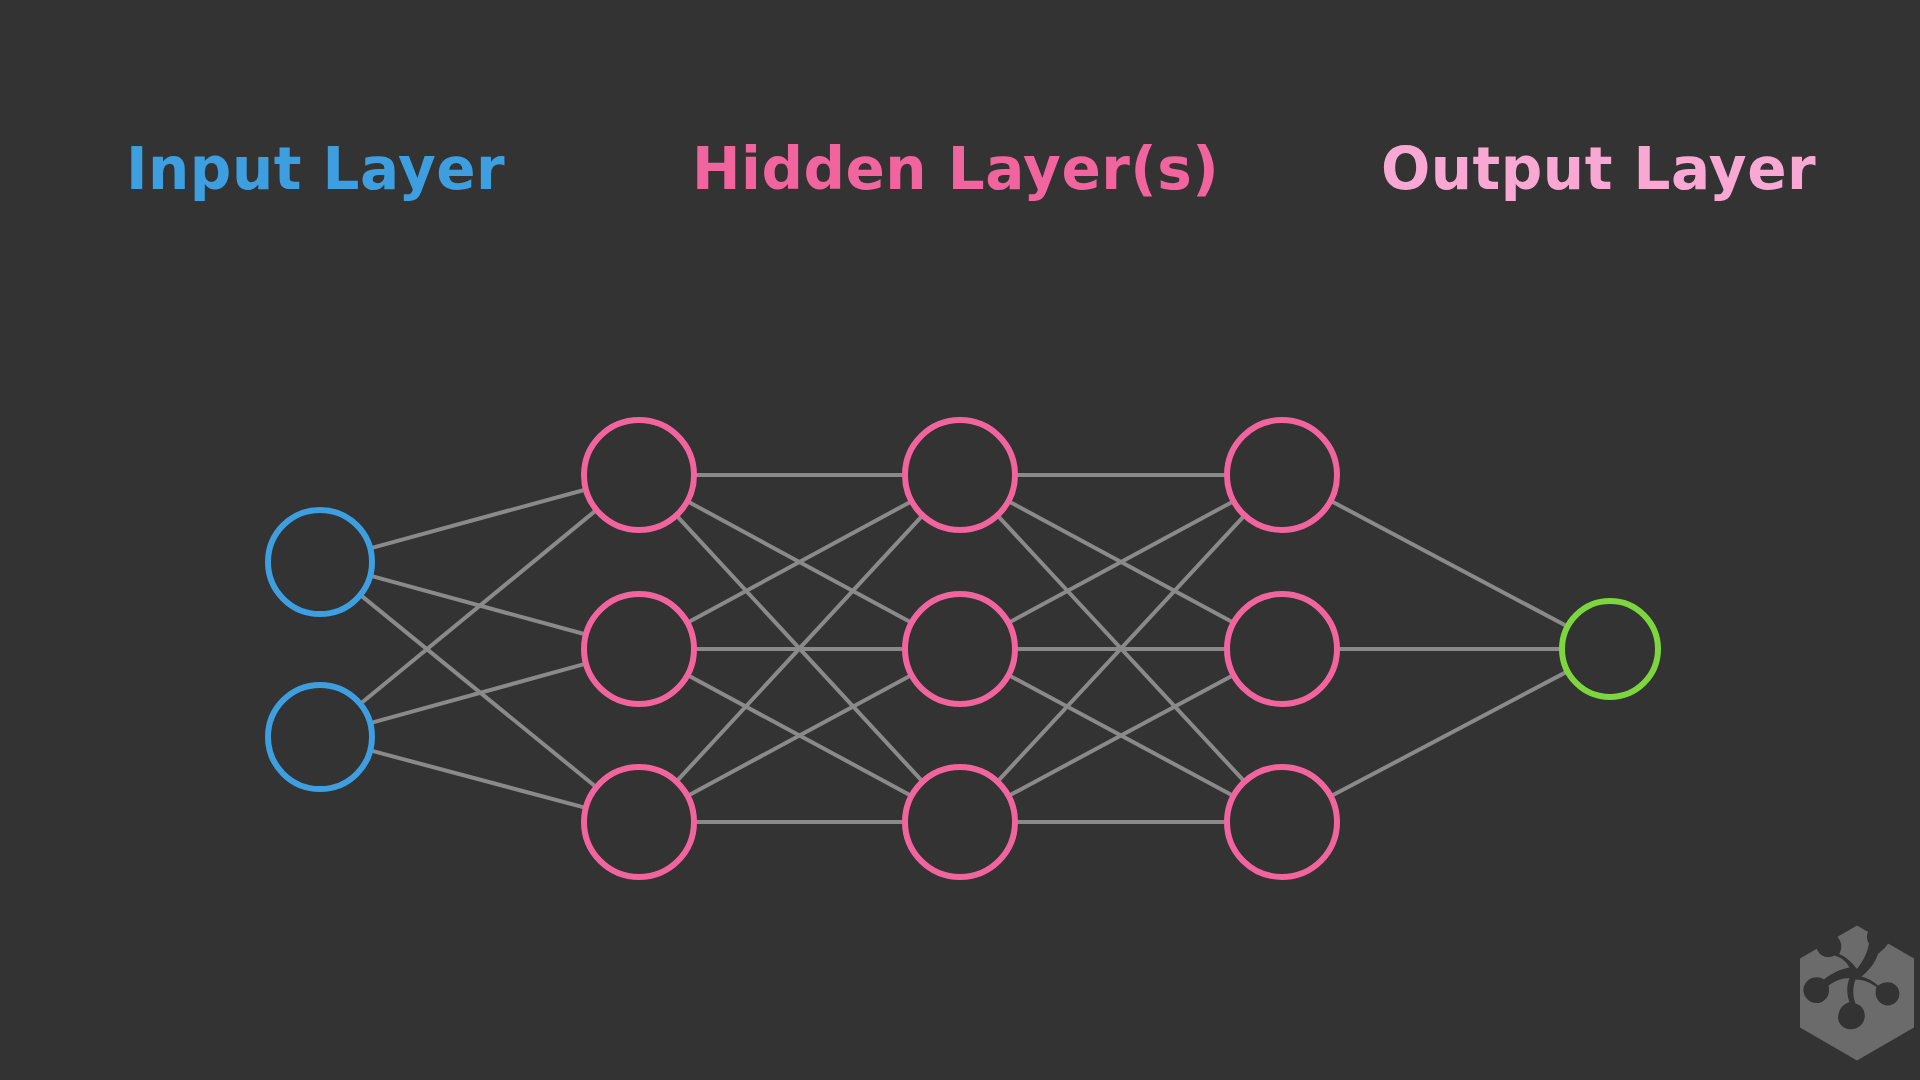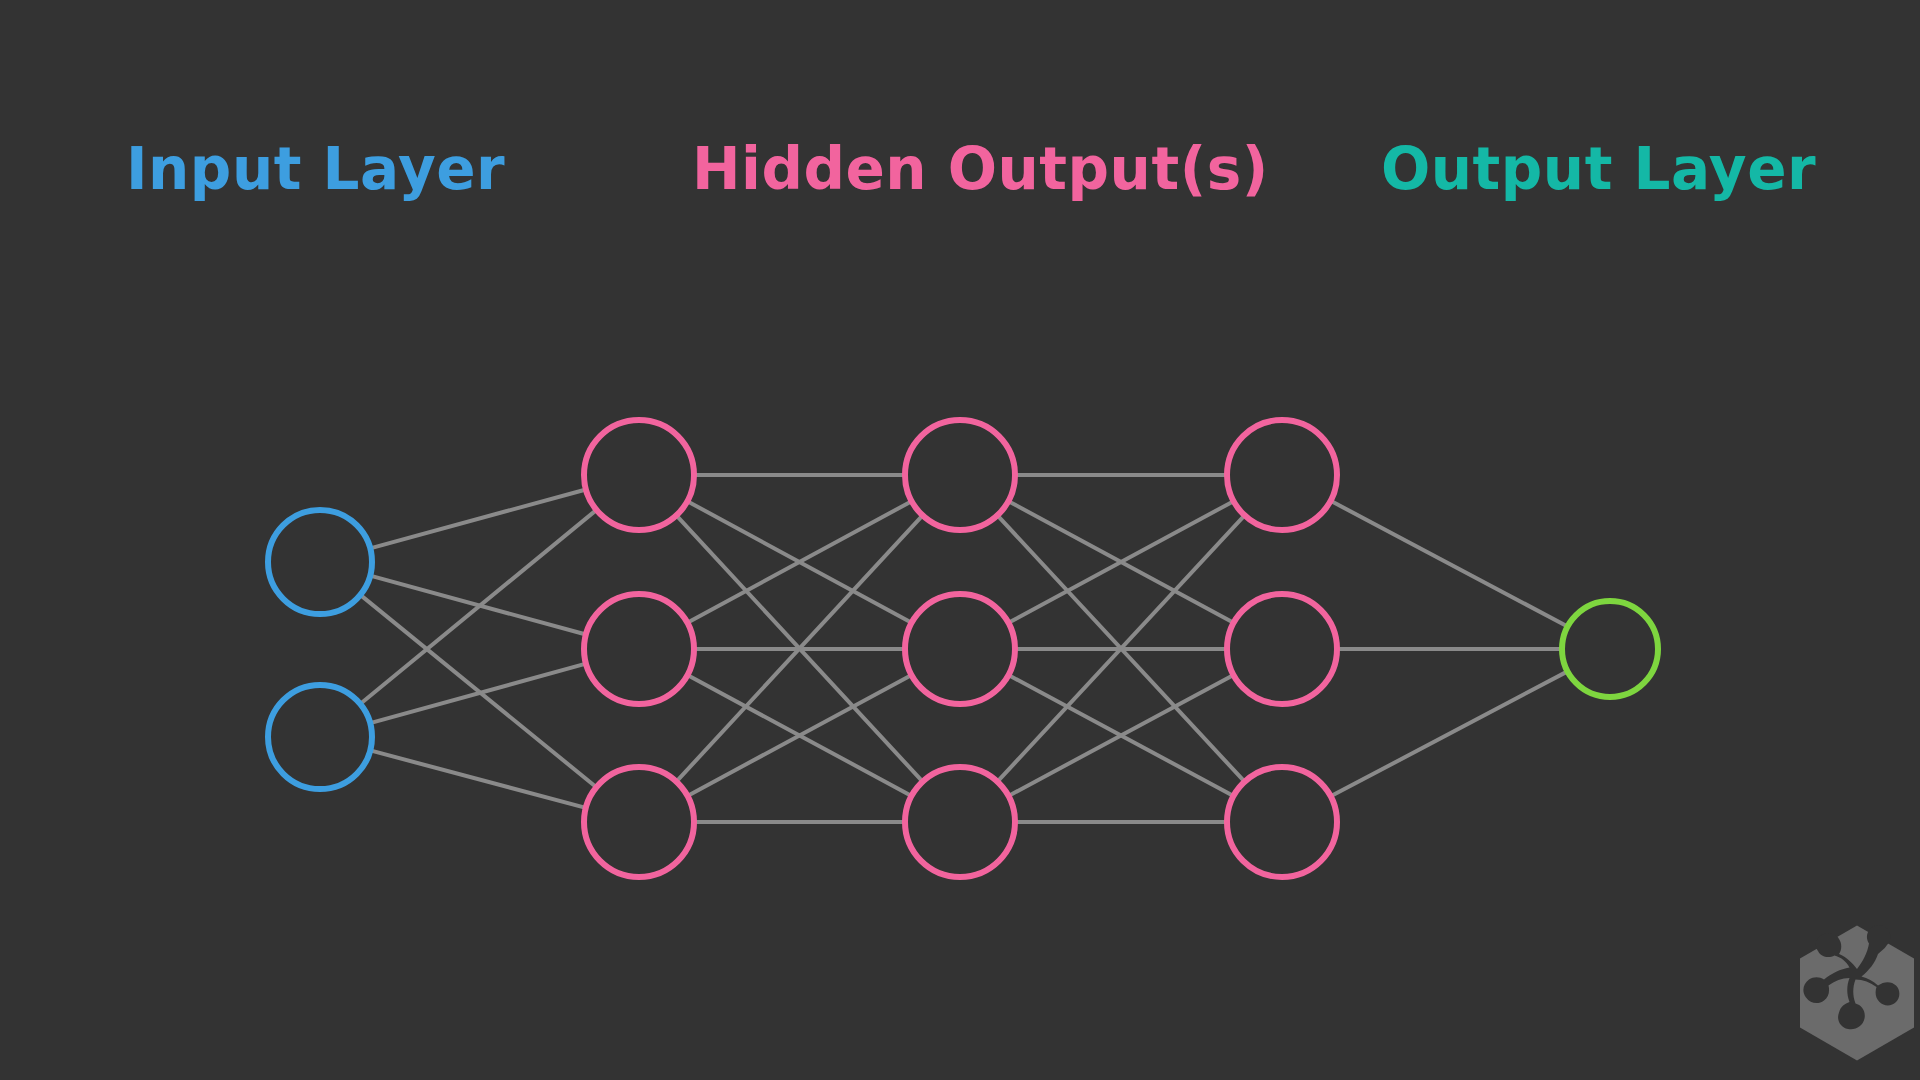--- a/index.html
+++ b/index.html
@@ -111,22 +111,22 @@
         <circle cx="960" cy="822" r="55" fill="#333333" stroke="#f2649e" stroke-width="6"></circle>
         <circle cx="1282" cy="475" r="55" fill="#333333" stroke="#f2649e" stroke-width="6"></circle>
         <circle cx="1282" cy="649" r="55" fill="#333333" stroke="#f2649e" stroke-width="6"></circle>
         <circle cx="1282" cy="822" r="55" fill="#333333" stroke="#f2649e" stroke-width="6"></circle>
         <circle cx="1610" cy="649" r="48" fill="#333333" stroke="#7ed63f" stroke-width="6"></circle>
       </g>
   </svg>
 
   <div class="titles">
     <div class="layer-title" id="title-input" style="color: rgb(61, 158, 224);">Input Layer</div>
-    <div class="layer-title" id="title-hidden" style="color: rgb(242, 100, 158);">Hidden Output(s)</div>
-    <div class="layer-title" id="title-output" style="color: #14b8a6;">Output Layer</div>
+    <div class="layer-title" id="title-hidden" style="color: rgb(242, 100, 158);">Hidden Layer(s)</div>
+    <div class="layer-title" id="title-output" style="color: #f9a8d4;">Output Layer</div>
   </div>
 
   <svg id="watermark" viewBox="0 0 100 100">
     <path id="wm-hex" d="M50 5 L88 27 L88 73 L50 95 L12 73 L12 27 Z" fill="#6b6b6b"></path>
     <path id="wm-glyph" d="M64 24 C62 30 58 35 53 39 C57 40 61 42 64 45
              C68 42 73 42 76 45 C79 48 79 53 76 56
              C73 59 68 59 65 56 C62 53 62 49 63 46
              C59 43 54 41 49 41 C47 46 47 52 49 57
              C53 58 56 62 55 67 C54 72 49 75 44 74
              C39 73 36 68 38 63 C39 59 42 57 45 56

